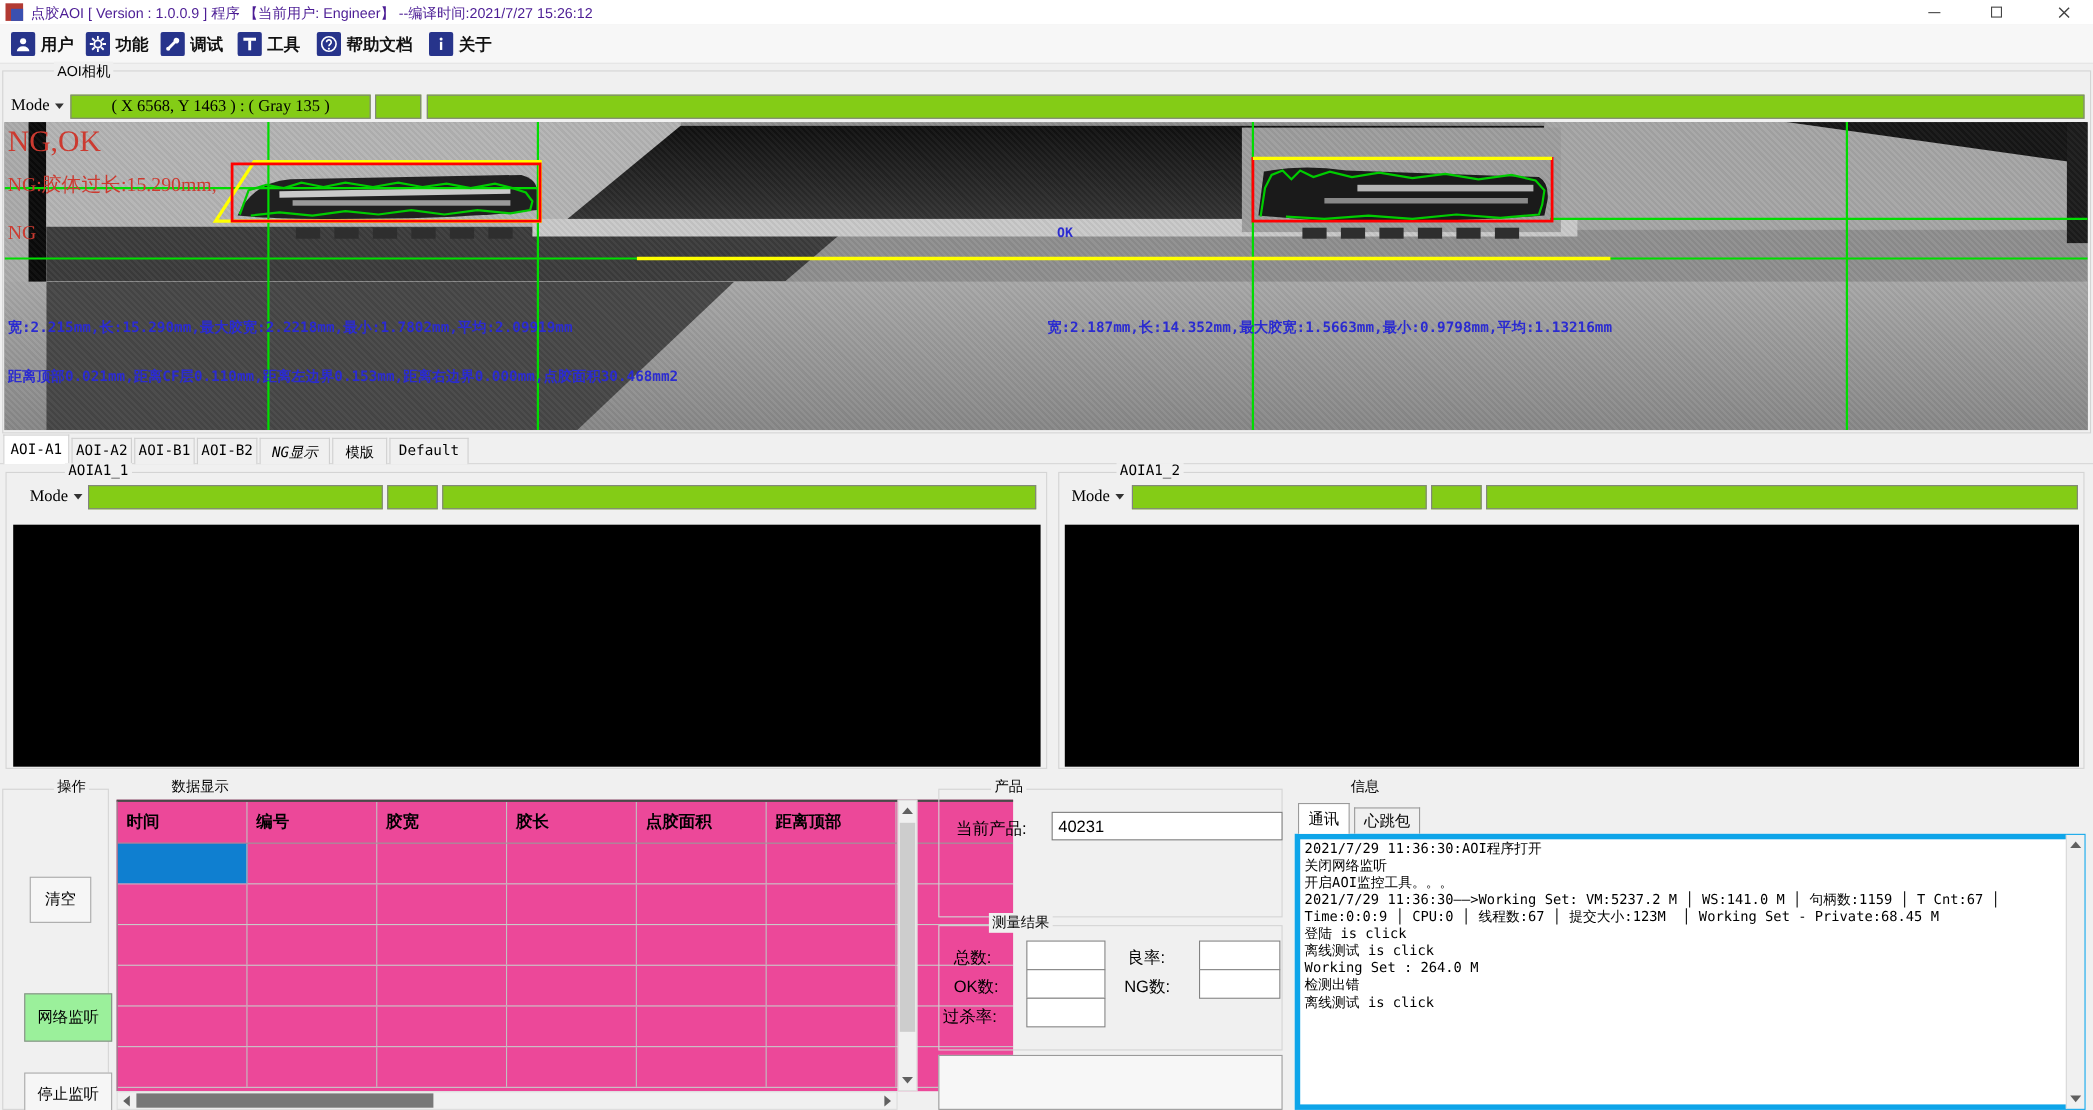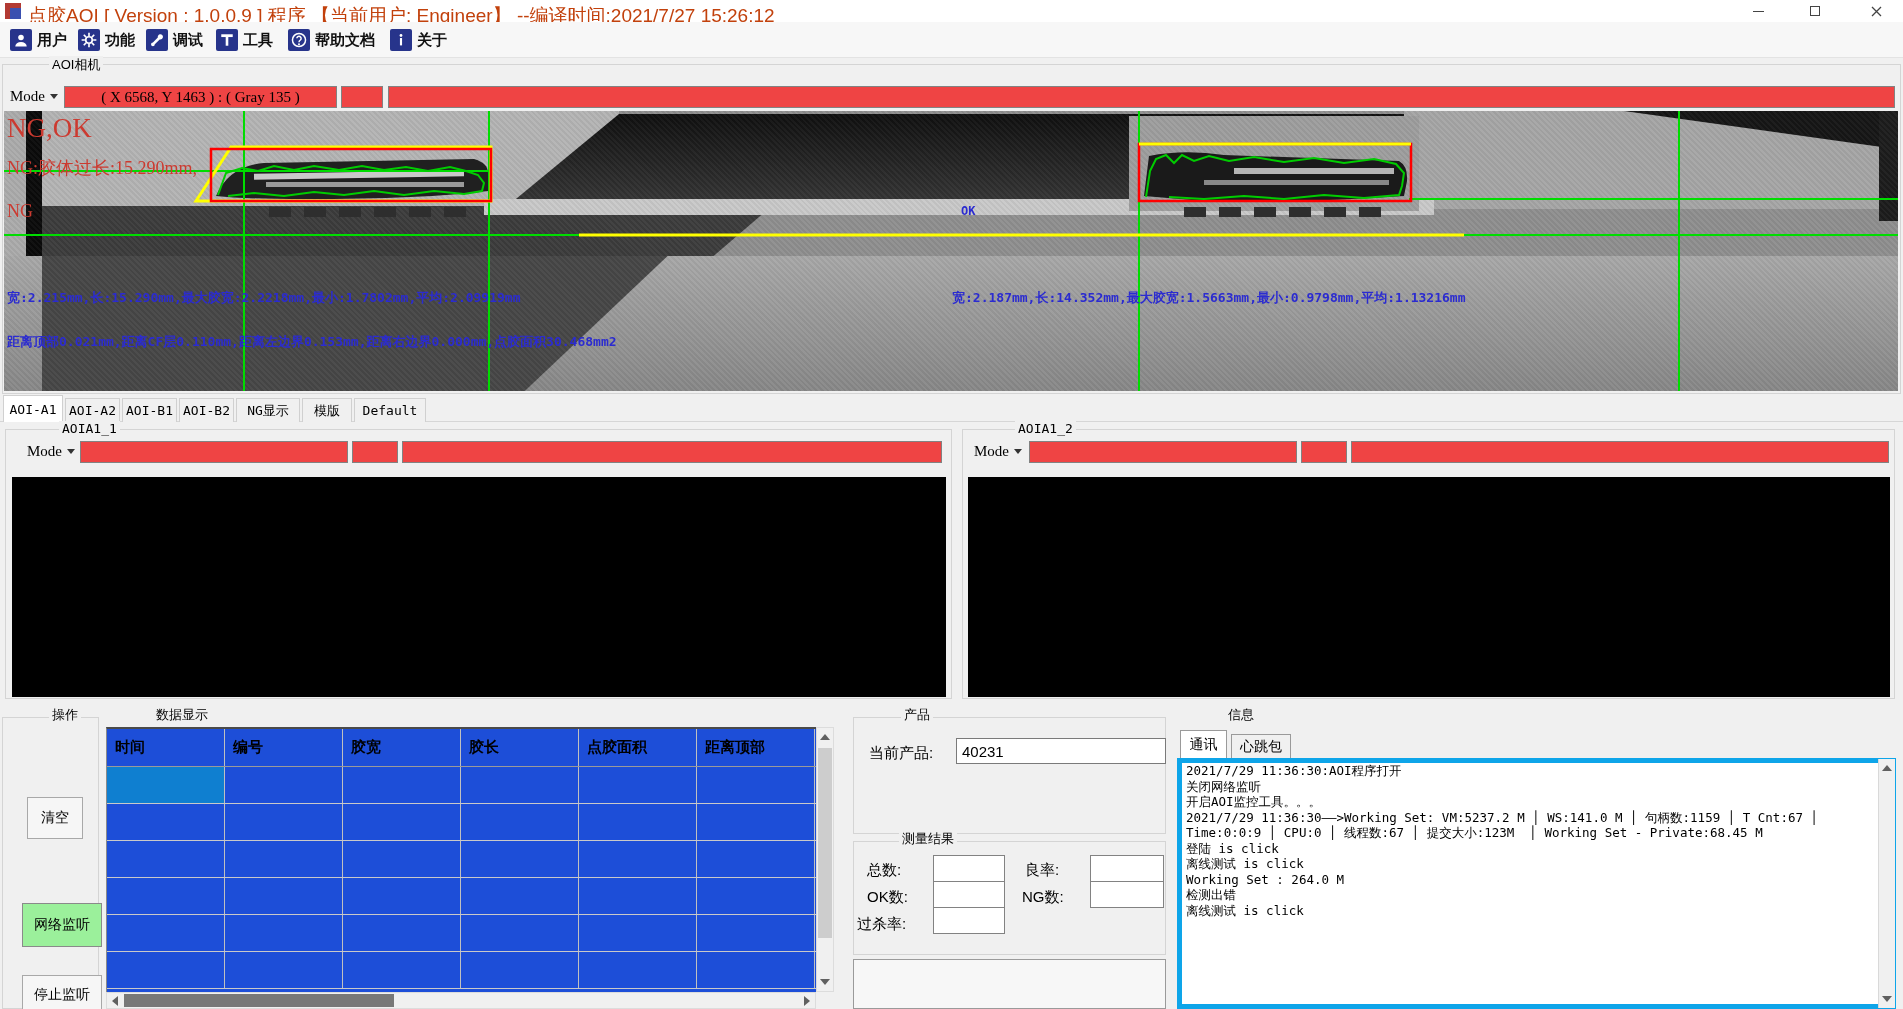--- a/index.html
+++ b/index.html
@@ -3,35 +3,35 @@
 <meta charset="utf-8">
 <style>
   * { margin:0; padding:0; box-sizing:border-box; }
   html,body { width:1903px; height:1009px; overflow:hidden; background:#f0f0f0;
     font-family:"Liberation Sans", sans-serif; color:#000; }
 
   
   #titlebar { position:absolute; left:0; top:0; width:1903px; height:22px; background:#ffffff; }
   #app-icon { position:absolute; left:5px; top:3px; width:16px; height:16px; background:#b23a33; }
   #app-icon:after { content:""; position:absolute; left:5px; top:5px; width:11px; height:11px; background:#3a50b0; }
-  #title-text { position:absolute; left:28px; top:3px; font-size:19px; color:#c2410c; white-space:nowrap; }
+  #title-text { position:absolute; left:28px; top:3px; font-size:13px; color:#4c1d95; white-space:nowrap; }
   .win-btn { position:absolute; top:0; width:46px; height:22px; display:flex; align-items:center; justify-content:center; }
 
   
   #toolbar { position:absolute; left:0; top:22px; width:1903px; height:36px; background:#f7f7f7; border-bottom:1px solid #e3e3e3; }
   .tb-btn { position:absolute; top:4px; height:28px; display:flex; align-items:center; gap:5px; padding:0 4px; cursor:default; }
   .tb-ico { width:22px; height:22px; background:#27348b; border-radius:2px; display:flex; align-items:center; justify-content:center; }
   .tb-lbl { font-size:15px; font-weight:bold; color:#111; white-space:nowrap; }
 
   
   .gbox { position:absolute; border:1px solid #d4d4d4; }
   .glabel { position:absolute; font-size:13px; background:#f0f0f0; padding:0 3px; white-space:nowrap; z-index:3;margin-left:41px; }
 
   
-  .wf-field { position:absolute; border:1px solid #828282; background:#ef4444; font-family:"Liberation Serif", serif;
+  .wf-field { position:absolute; border:1px solid #828282; background:#84cc16; font-family:"Liberation Serif", serif;
     font-size:15px; display:flex; align-items:center; justify-content:center; white-space:nowrap; }
   .mode-btn { position:absolute; height:22px; display:flex; align-items:center; gap:5px;
     font-family:"Liberation Serif", serif; font-size:15px; padding:0 2px; }
   .dn-arrow { width:0; height:0; border-left:4px solid transparent; border-right:4px solid transparent; border-top:5px solid #333; }
 
   
   #cam-img { position:absolute; left:4px; top:111px; width:1894px; height:280px; background:#8f8f8f; overflow:hidden; }
   #cam-img .layer { position:absolute; }
   #noise { position:absolute; inset:0; z-index:4;
     background:repeating-linear-gradient(45deg, rgba(255,255,255,0.035) 0 2px, rgba(0,0,0,0.045) 2px 4px); }
@@ -47,21 +47,21 @@
   #tab-underline { position:absolute; left:0; top:421px; width:1903px; height:1px; background:#d6d6d6; }
 
   .blackpanel { position:absolute; background:#000; }
 
   
   .wf-btn { position:absolute; background:#f6f6f6; border:1px solid #a8a8a8; font-size:14px;
     display:flex; align-items:center; justify-content:center; cursor:default;margin-left:15px; }
   .wf-btn.green { background:#9bf09b; border-color:#8a8a8a; }
 
   
-  #dtable { position:absolute; left:106px; top:727px; width:710px; height:265px; background:#1d4ed8;
+  #dtable { position:absolute; left:106px; top:727px; width:815px; height:265px; background:#ec4899;
     border-top:2px solid #4a4a4a; border-left:1px solid #8a8a8a; overflow:hidden; }
   .drow { display:flex; height:37px; border-bottom:1px solid #c9c9c9; }
   .drow.head { height:38px; border-bottom:1px solid #9a9a9a; }
   .dcell { width:118px; height:100%; border-right:1px solid #c0c0c0; font-size:15px; font-weight:bold;
     display:flex; align-items:center; padding-left:8px; }
   .dcell.body { font-weight:normal; }
   .dcell.sel { background:#0f7fd0; }
 
   
   .sb { position:absolute; background:#f0f0f0; border:1px solid #dcdcdc; }
@@ -236,21 +236,21 @@
   <div class="ov-txt blue-txt" style="left:3px; top:178px;">宽:2.215mm,长:15.290mm,最大胶宽:2.2218mm,最小:1.7802mm,平均:2.09919mm</div>
   <div class="ov-txt blue-txt" style="left:3px; top:222px;">距离顶部0.021mm,距离CF层0.110mm,距离左边界0.153mm,距离右边界0.000mm,点胶面积30.468mm2</div>
   <div class="ov-txt blue-txt" style="left:948px; top:178px;">宽:2.187mm,长:14.352mm,最大胶宽:1.5663mm,最小:0.9798mm,平均:1.13216mm</div>
 </div>
 
 <div id="tab-underline"></div>
 <div class="vtab active" style="left:3px; top:395px; width:60px; height:27px;">AOI-A1</div>
 <div class="vtab" style="left:65px; top:398px; width:55px; height:24px;">AOI-A2</div>
 <div class="vtab" style="left:122px; top:398px; width:55px; height:24px;">AOI-B1</div>
 <div class="vtab" style="left:179px; top:398px; width:55px; height:24px;">AOI-B2</div>
-<div class="vtab" style="left:236px; top:398px; width:64px; height:24px;">NG显示</div>
+<div class="vtab" style="left:236px; top:398px; width:64px; height:24px;font-style:italic;">NG显示</div>
 <div class="vtab" style="left:302px; top:398px; width:50px; height:24px;">模版</div>
 <div class="vtab" style="left:354px; top:398px; width:72px; height:24px;">Default</div>
 
 <div class="glabel" style="left:18px; top:421px; font-family:'DejaVu Sans Mono',monospace;">AOIA1_1</div>
 <div class="gbox" style="left:5px; top:429px; width:947px; height:270px;"></div>
 <div class="mode-btn" style="left:25px; top:440px;">
   <span>Mode</span>
   <span class="dn-arrow"></span>
 </div>
 <div class="wf-field" style="left:80px; top:441px; width:268px; height:22px;"></div>

